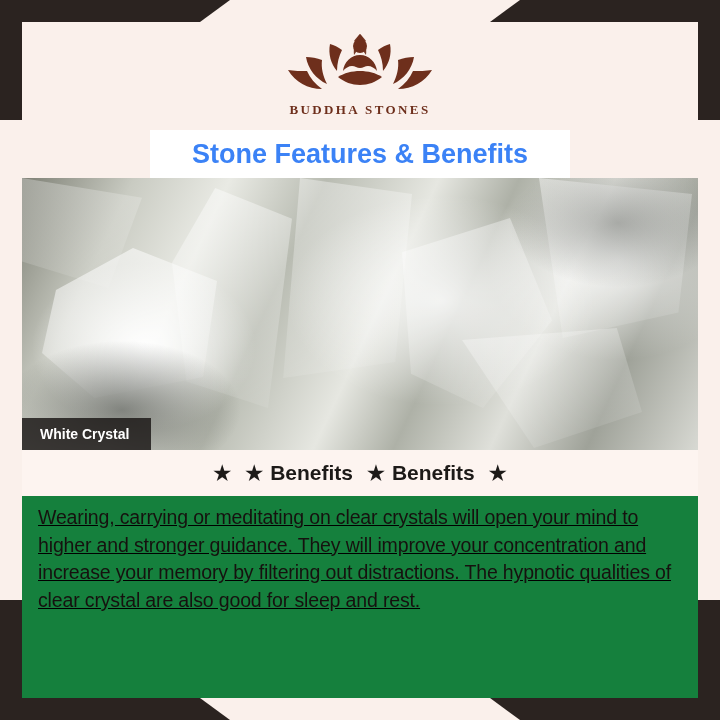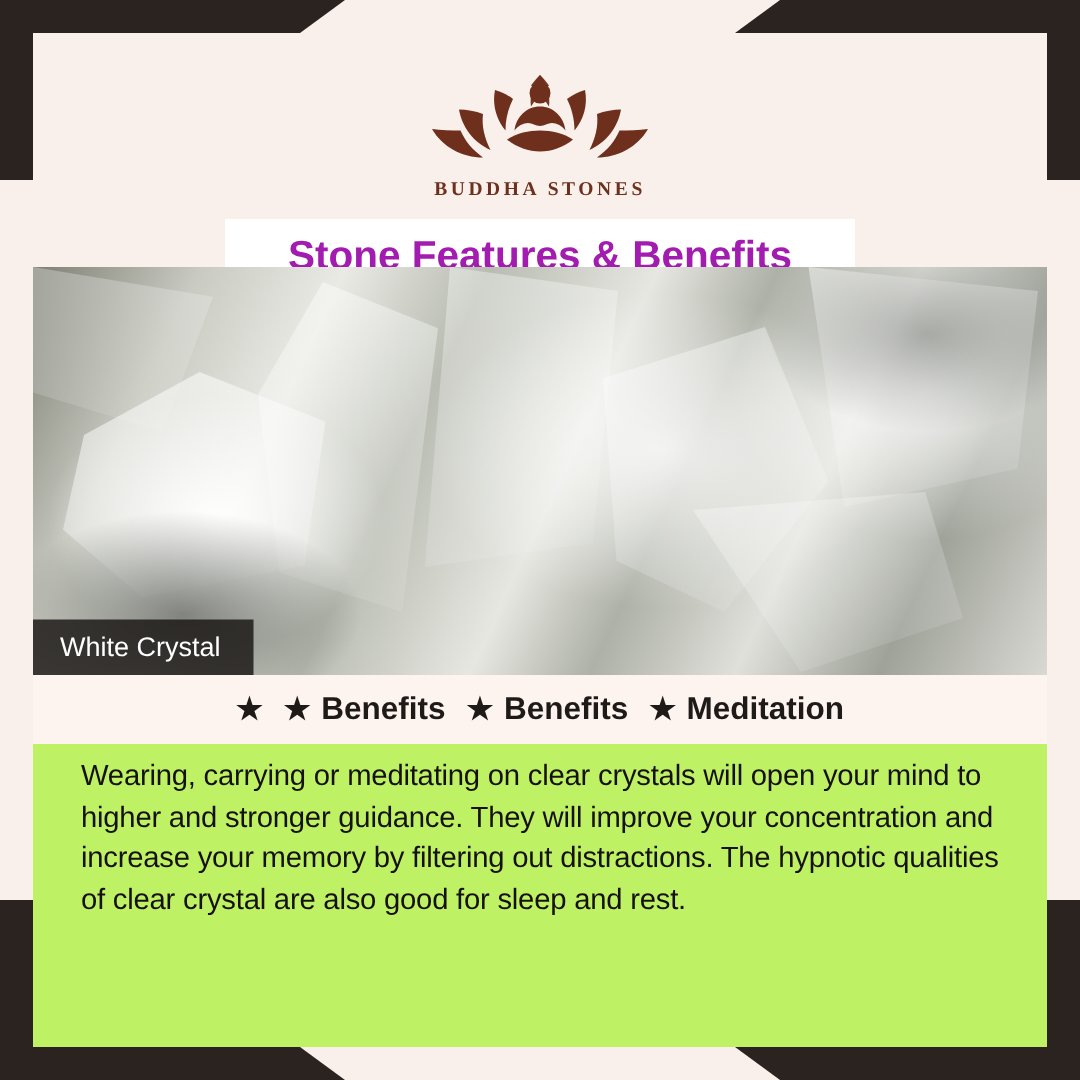--- a/index.html
+++ b/index.html
@@ -59,21 +59,21 @@
     clip-path: polygon(10px 0, 240px 0, 240px 22px, 40px 22px);
   }
   .corner-br2 {
     bottom: 0; right: 0;
     width: 22px; height: 120px;
   }
 
   
   .header {
     position: absolute;
-    top: 16px; left: 22px; right: 22px;
+    top: 0; left: 22px; right: 22px;
     height: 178px;
     background: #faf0eb;
     text-align: center;
   }
   .logo-wrap {
     padding-top: 24px;
     display: flex;
     flex-direction: column;
     align-items: center;
   }
@@ -94,21 +94,21 @@
     height: 48px;
     background: #ffffff;
     display: flex;
     align-items: center;
     justify-content: center;
   }
   .title-bar h1 {
     margin: 0;
     font-size: 27px;
     font-weight: bold;
-    color: #a21caf;
+    color: #3b82f6;
     font-family: "Liberation Sans", sans-serif;
   }
 
   
   .photo {
     position: absolute;
     top: 178px;
     left: 22px;
     right: 22px;
     height: 272px;
@@ -145,22 +145,22 @@
     position: absolute;
     right: -30px; top: -20px; width: 220px; height: 130px;
     background: radial-gradient(ellipse at center, rgba(40,44,38,0.35), rgba(40,44,38,0) 70%);
   }
   .photo-label {
     position: absolute;
     left: 0;
     bottom: 0;
     background: rgba(24,21,19,0.82);
     color: #ffffff;
-    font-size: 18px;
-    font-weight: normal;
+    font-size: 14px;
+    font-weight: bold;
     padding: 8px 22px 8px 18px;
   }
 
   
   .benefits {
     position: absolute;
     top: 450px;
     left: 22px;
     right: 22px;
     height: 46px;
@@ -180,23 +180,24 @@
   }
   .star { font-size: 20px; color: #1d1a18; line-height: 1; }
 
   
   .body-text {
     position: absolute;
     top: 496px;
     left: 22px;
     right: 22px;
     bottom: 22px;
-    background: #bef264;
-    padding: 8px 24px 0 32px;
+    background: #15803d;
+    padding: 8px 24px 0 16px;
     box-sizing: border-box;
+    text-decoration: underline;
   }
   .body-text p {
     margin: 0;
     font-size: 19.5px;
     line-height: 1.42;
     color: #16110f;
     letter-spacing: -0.15px;
   }
 </style>
 </head>
@@ -262,21 +263,20 @@
     <div class="benefit">
       <span class="star">★</span>
       <span>Benefits</span>
     </div>
     <div class="benefit">
       <span class="star">★</span>
       <span>Benefits</span>
     </div>
     <div class="benefit">
       <span class="star">★</span>
-      <span>Meditation</span>
     </div>
   </div>
 
   <div class="body-text">
     <p>Wearing, carrying or meditating on clear crystals will open your mind to higher and stronger guidance. They will improve your concentration and increase your memory by filtering out distractions. The hypnotic qualities of clear crystal are also good for sleep and rest.</p>
   </div>
 
 </div>
 
 </body></html>

